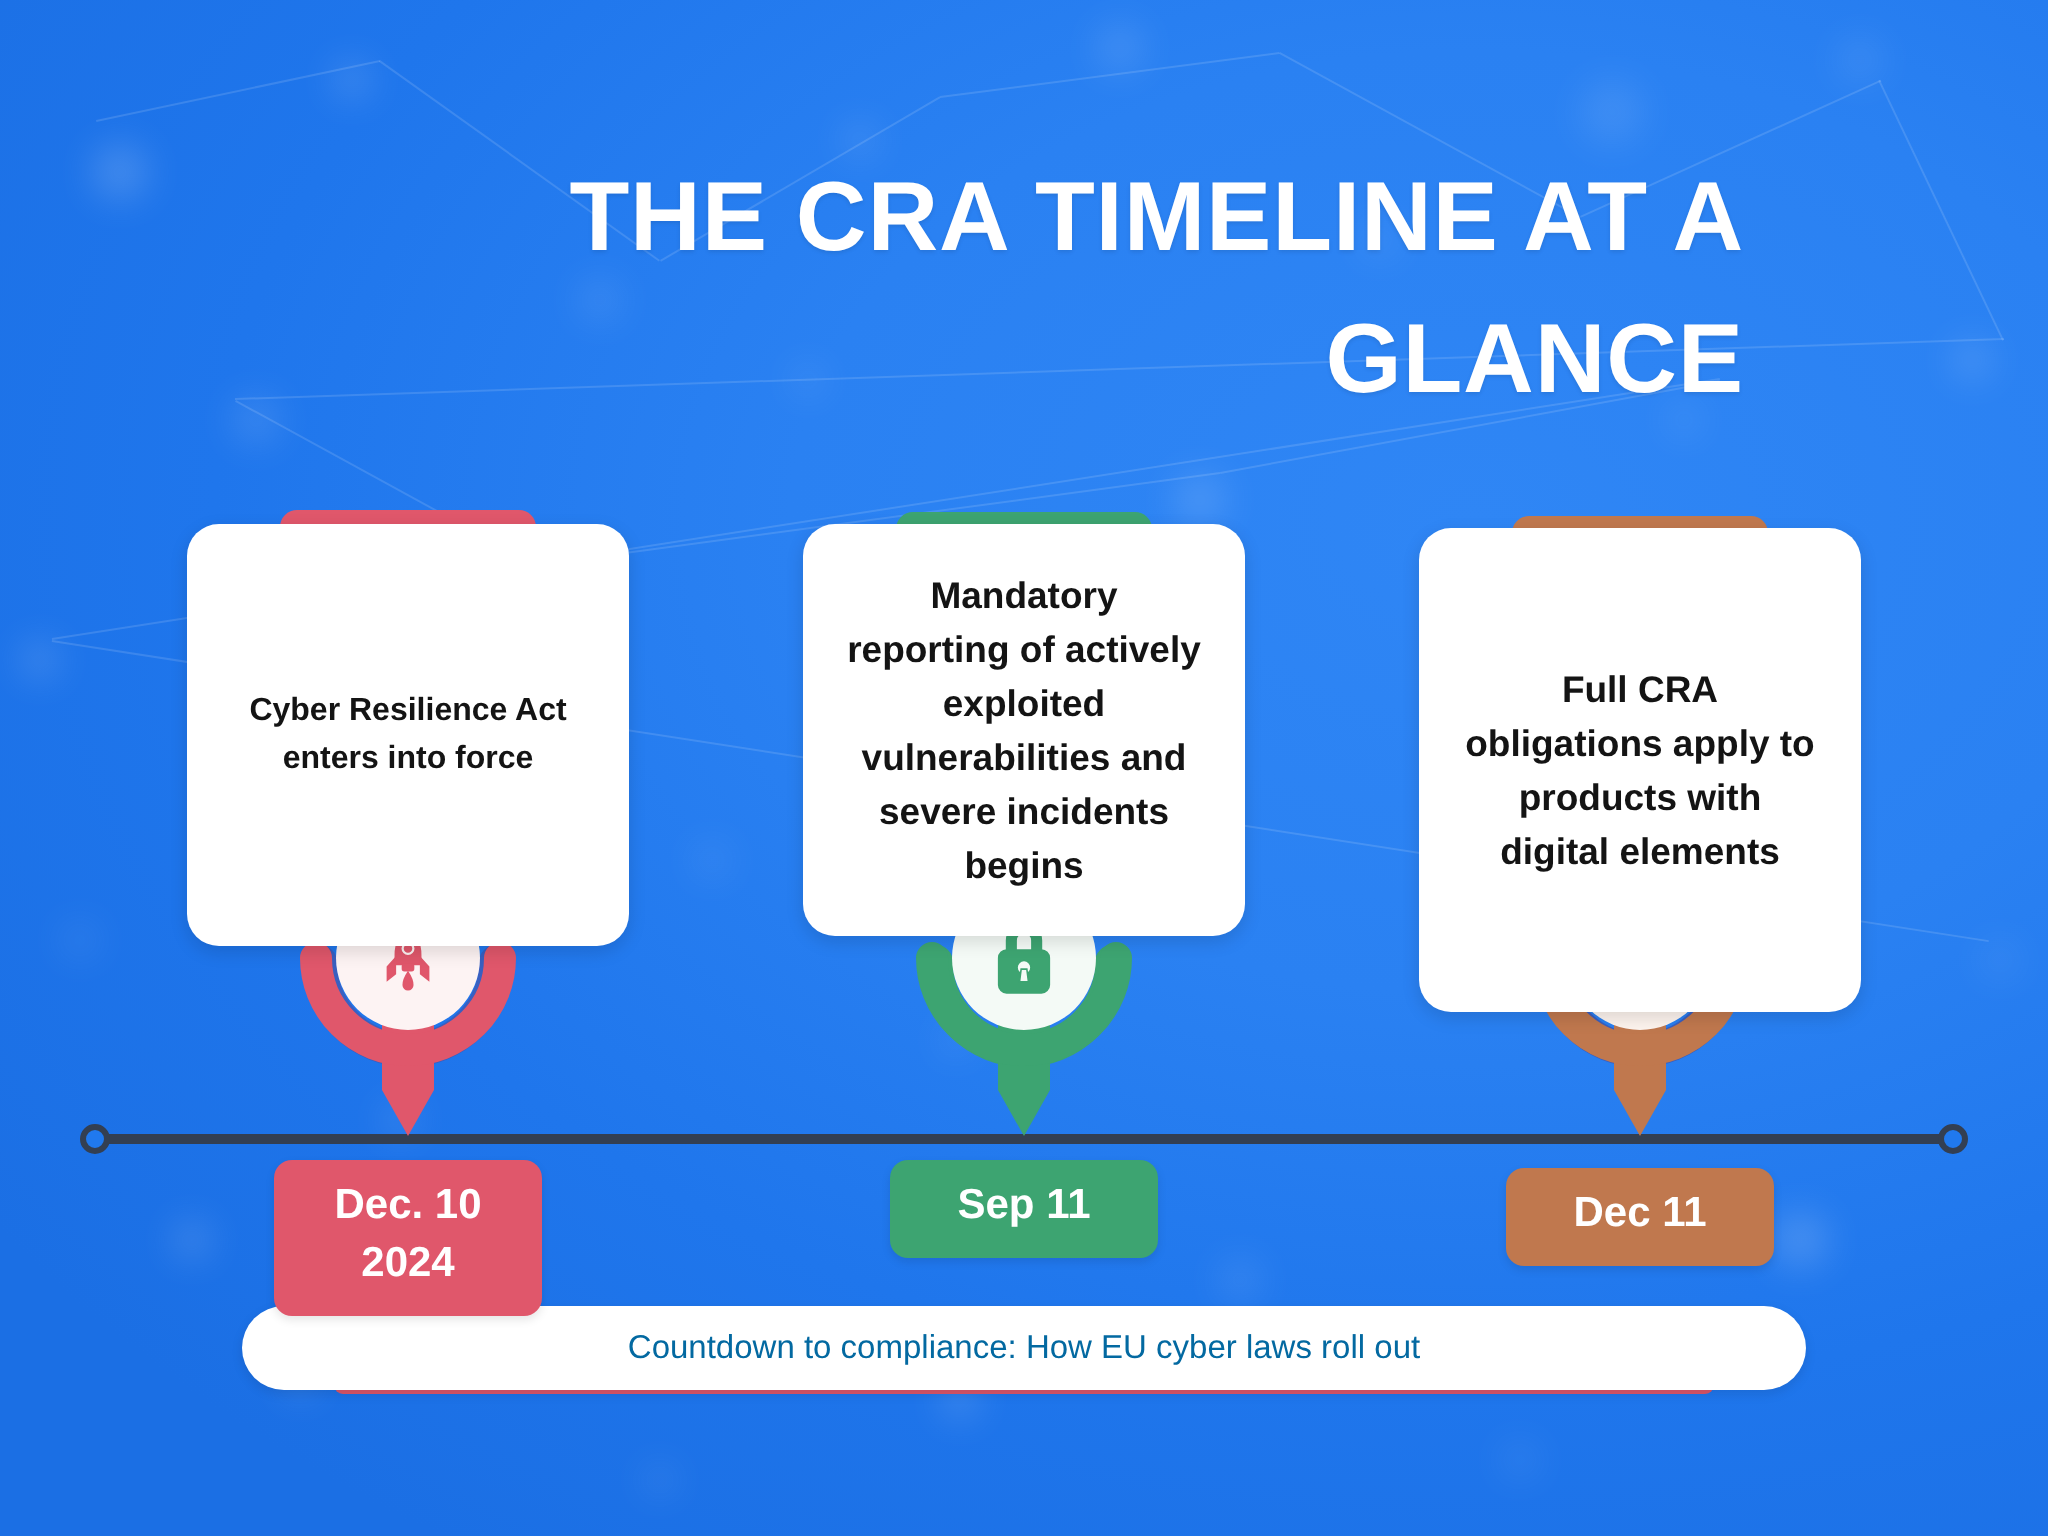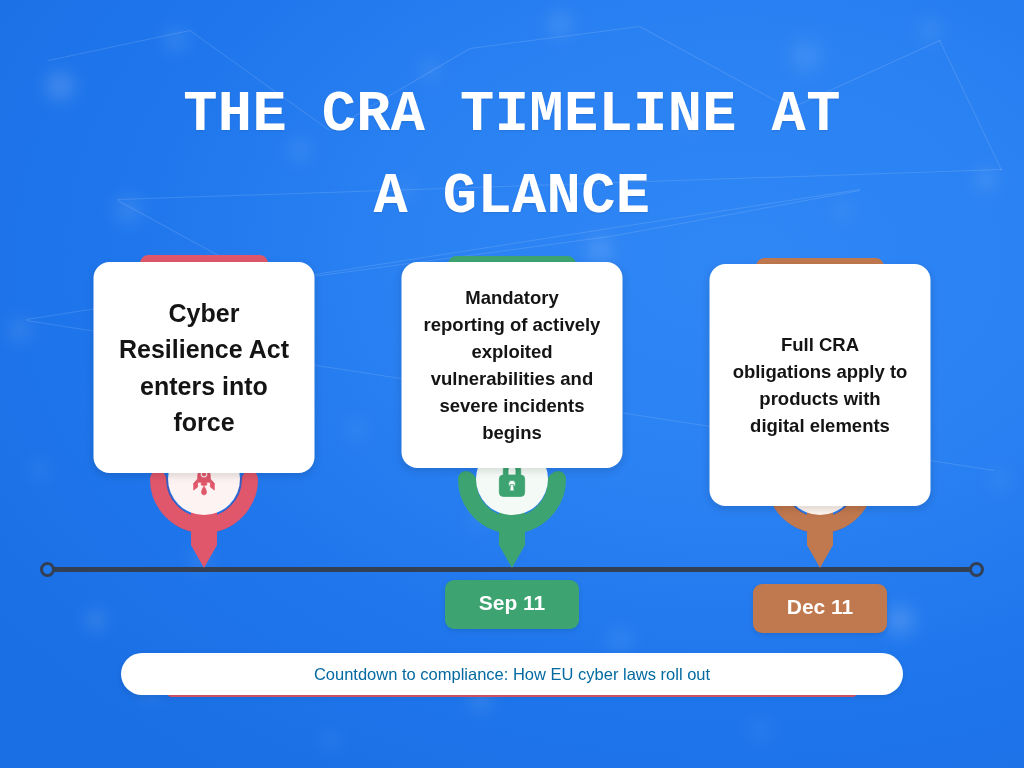--- a/index.html
+++ b/index.html
@@ -45,28 +45,27 @@
     pointer-events: none;
   }
 
   
   #title {
     position: absolute;
     top: 74px;
     left: 50%;
     transform: translateX(-50%);
     width: 720px;
-    text-align: center;
+    text-align: right;
     color: #ffffff;
-    font-size: 57px;
+    font-size: 49px;
     line-height: 1.44;
     font-weight: bold;
     letter-spacing: 0.4px;
     text-shadow: 0 1px 2px rgba(0,0,0,0.10);
-    font-family: Liberation Mono, monospace;
   }
 
   
   #axis {
     position: absolute;
     left: 47px;
     top: 567px;
     width: 930px;
     height: 5px;
     background: #333f52;
@@ -123,21 +122,21 @@
     height: 17px;
     border-radius: 9px;
     z-index: 3;
   }
   .m1 .card-bar { top: 255px; }
   .m2 .card-bar { top: 256px; }
   .m3 .card-bar { top: 258px; }
 
   .card-text {
     color: #141414;
-    font-size: 25px;
+    font-size: 16px;
     line-height: 1.46;
     font-weight: bold;
     text-align: center;
   }
   .m2 .card-text { font-size: 18.5px; }
   .m3 .card-text { font-size: 18.5px; }
 
   
   .marker {
     position: absolute;
@@ -304,20 +303,24 @@
             <circle cx="24" cy="18" r="2.2"></circle>
             <path d="M16 24l-5 5.5V38l5-4z"></path>
             <path d="M32 24l5 5.5V38l-5-4z"></path>
             <rect x="20.5" y="28" width="7" height="4" rx="1.2"></rect>
             <path d="M24 33c2 3 3 5.5 3 8 0 1.8-1.4 3-3 3s-3-1.2-3-3c0-2.5 1-5 3-8z"></path>
           </g>
         </svg>
       </div>
     </div>
 
+    <div class="date-chip" id="chip-1" style="background: rgb(224, 87, 107);">
+      <span class="date-line">Dec. 10</span>
+      <span class="date-line">2024</span>
+    </div>
   </div>
 
   <div class="milestone m2">
     <div class="card-bar" id="bar-2" style="background: rgb(61, 164, 113);"></div>
     <div class="card">
       <div class="card-text">Mandatory reporting of actively exploited vulnerabilities and severe incidents begins</div>
     </div>
 
     <div class="marker">
       <svg width="132" height="140" viewBox="0 0 132 140" aria-hidden="true">

